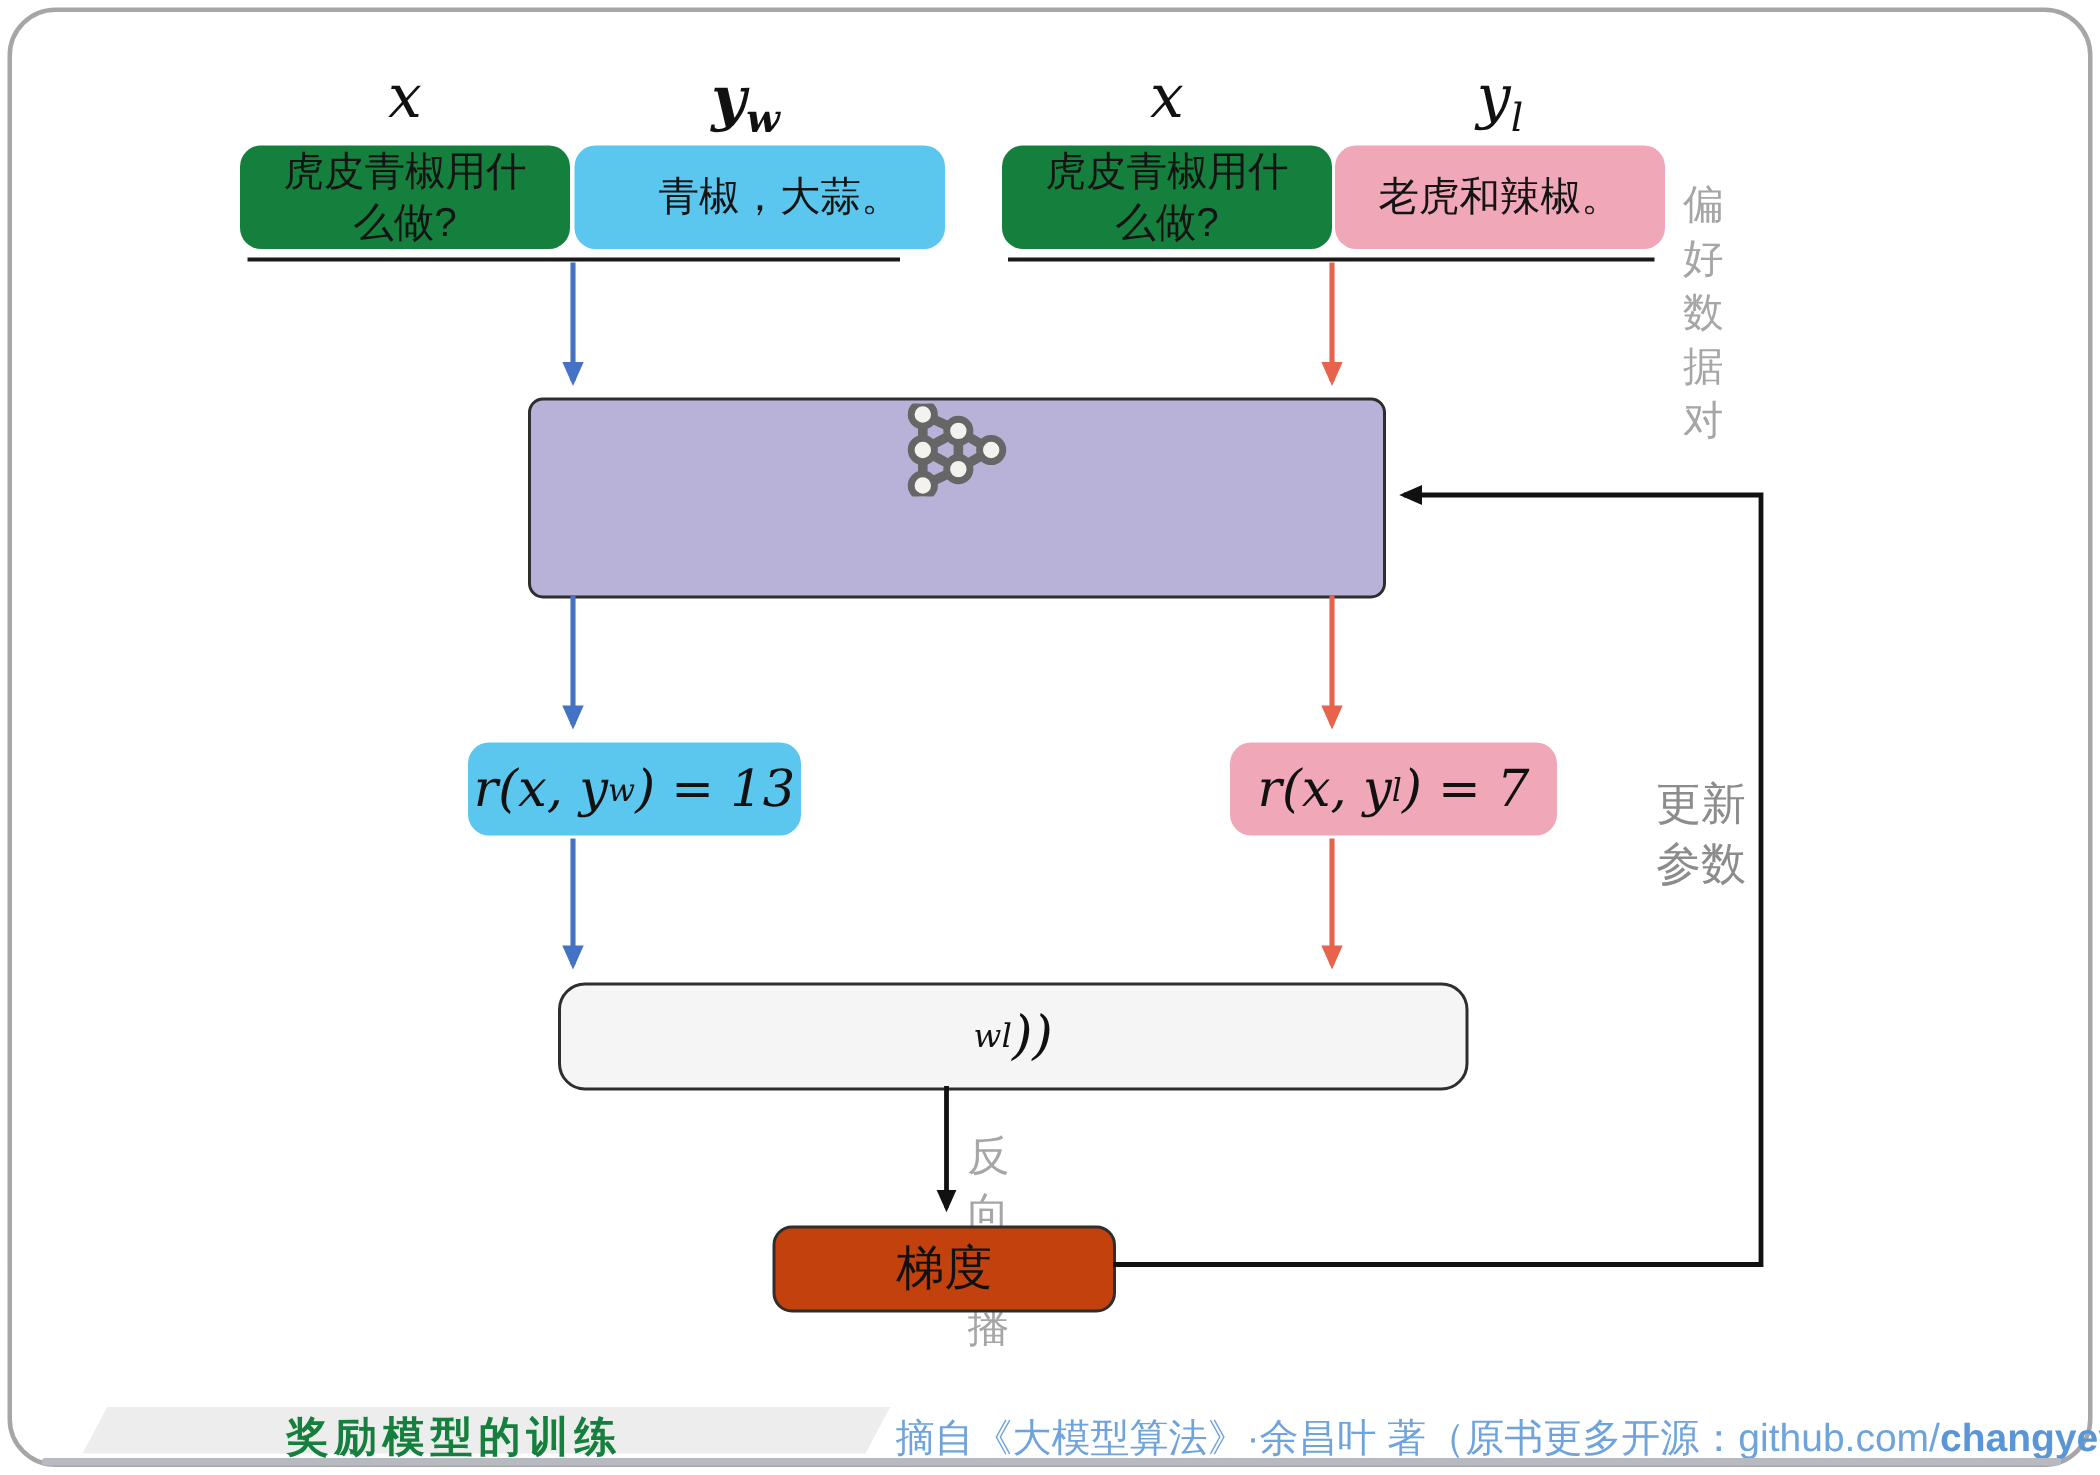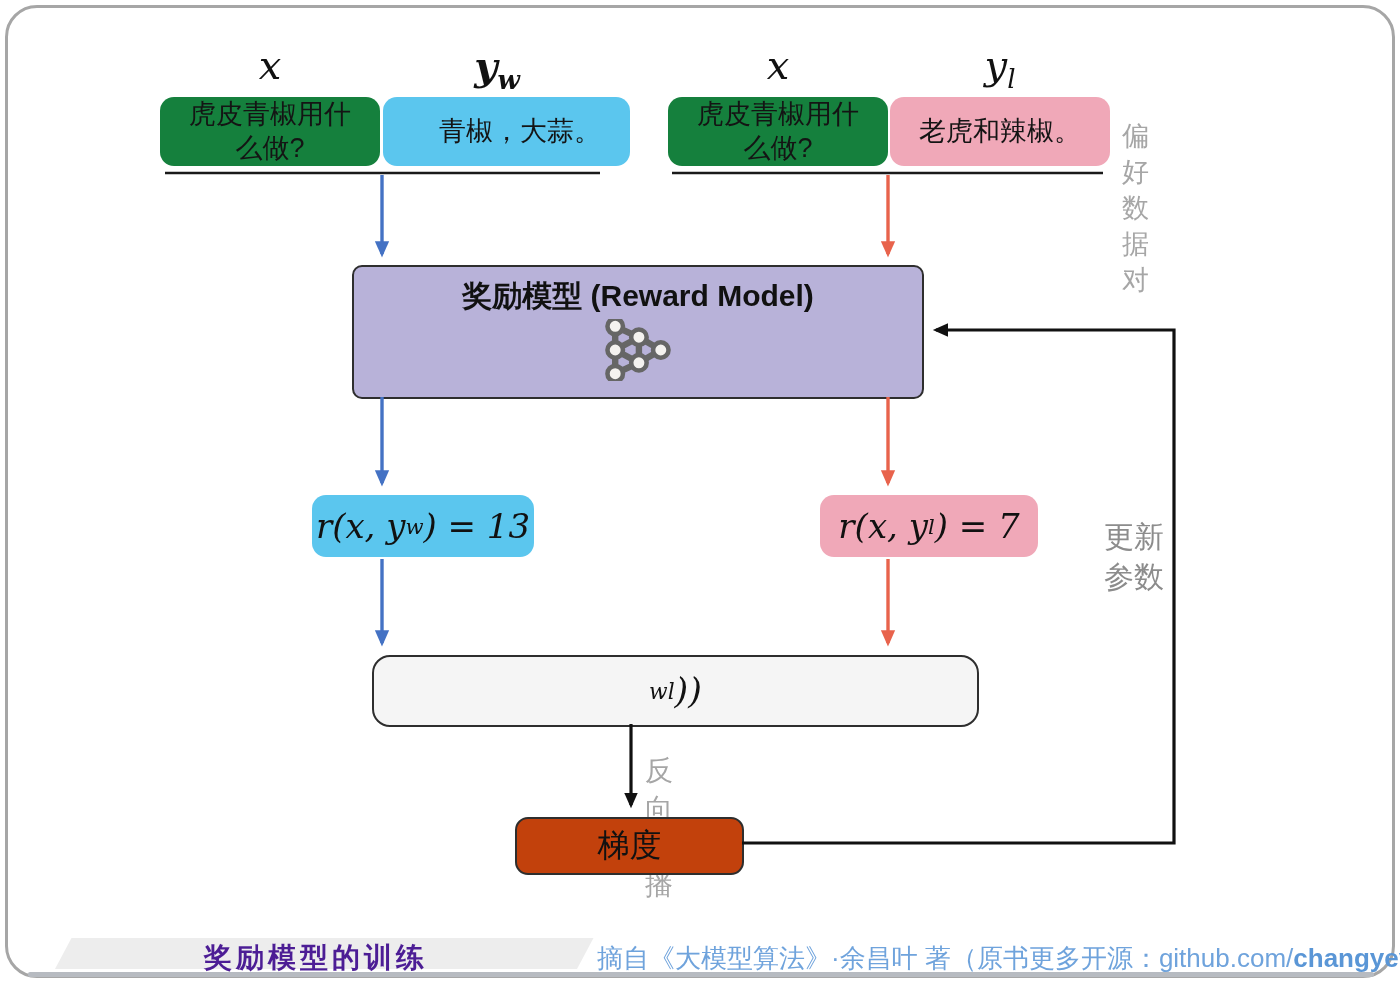--- a/index.html
+++ b/index.html
@@ -44,22 +44,22 @@
     justify-content:center;color:#111;
   }
   .gray-note{color:#a6a6a6;font-size:27px;}
   .update-note{color:#8c8c8c;font-size:30px;line-height:40px;text-align:center;}
   
   .footer-band{
     left:55px;top:938px;width:522px;height:31px;background:#ededed;
     transform:skewX(-28deg);transform-origin:bottom left;
   }
   .footer-title{
-    left:55px;top:939px;width:522px;text-align:center;font-size:28px;font-weight:700;
-    color:#4c1d95;font-family:"DejaVu Serif","Liberation Serif",serif;letter-spacing:4px;
+    left:42px;top:939px;width:522px;text-align:center;font-size:28px;font-weight:700;
+    color:#15803d;font-family:"DejaVu Serif","Liberation Serif",serif;letter-spacing:4px;
   }
   .footer-attr{left:597px;top:941px;font-size:26px;color:#6FA3DC;white-space:nowrap;}
   .footer-attr b{font-weight:700;color:#5A96D6;}
   .bottom-bar{left:28px;top:972px;width:1346px;height:5px;background:#b7bbc1;border-radius:2px;}
   svg.overlay{position:absolute;left:0;top:0;z-index:5;pointer-events:none;}
   .boxlayer{position:absolute;left:0;top:0;z-index:2;}
 </style>
 </head>
 <body>
 
@@ -80,21 +80,20 @@
 
     <div class="abs pbox prompt-box" style="left:160px;top:97px;width:220px;height:69px;padding:0 24px;box-sizing:border-box;">虎皮青椒用什么做?</div>
     <div class="abs pbox chosen-box" style="left:383px;top:97px;width:220px;height:69px;padding-left:27px;">青椒，大蒜。</div>
 
     <div class="abs pbox prompt-box" style="left:668px;top:97px;width:220px;height:69px;padding:0 24px;box-sizing:border-box;">虎皮青椒用什么做?</div>
     <div class="abs pbox rejected-box" style="left:890px;top:97px;width:220px;height:69px;">老虎和辣椒。</div>
 
     <div class="abs gray-note" style="left:1122px;top:118px;">偏好数据对</div>
 
     <div class="abs reward-model">
-      <div class="reward-model-title">奖励模型 (Reward Model)</div>
       <svg width="74" height="62" viewBox="0 0 78 68" style="margin-top:2px;">
         <g stroke="#666666" stroke-width="7" fill="none">
           <path d="M14 8 L40 20 L14 34 L40 48 L14 60"></path>
           <path d="M14 8 L14 60"></path>
           <path d="M40 20 L64 34 L40 48 L40 20"></path>
         </g>
         <g fill="#f4f2ef" stroke="#666666" stroke-width="5">
           <circle cx="14" cy="8" r="8.5"></circle>
           <circle cx="40" cy="20" r="8.5"></circle>
           <circle cx="14" cy="34" r="8.5"></circle>

